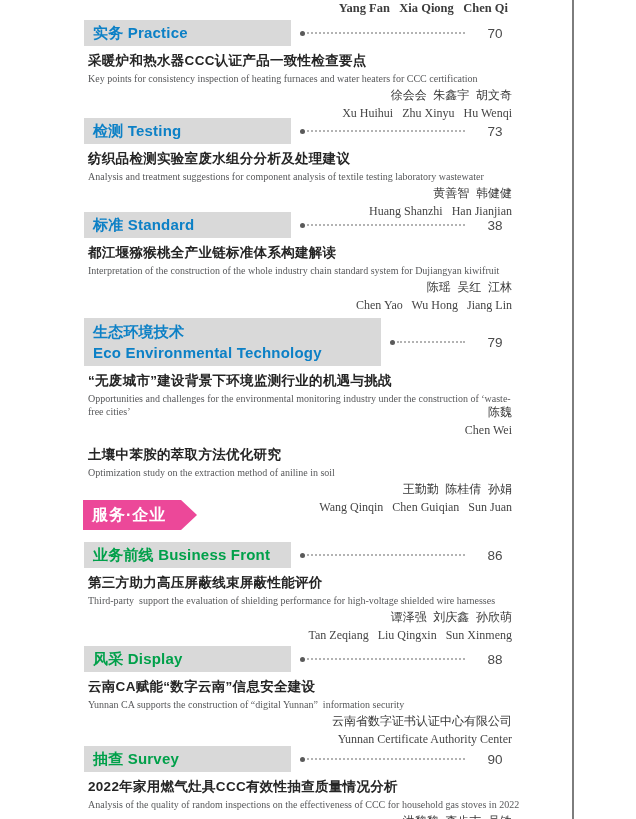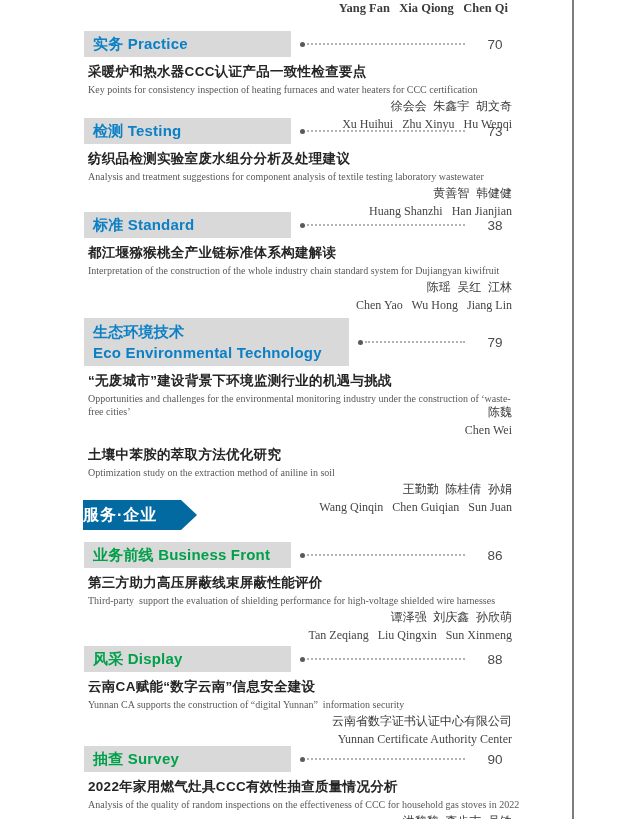--- a/index.html
+++ b/index.html
@@ -16,21 +16,21 @@
     white-space:pre;
     font-weight:bold;
   }
   .sec{position:absolute;left:84px;width:428px;}
   .sec-head{display:flex;align-items:center;}
   .band{
     background:#d9d9d9;width:207px;height:26px;box-sizing:border-box;
     padding-left:9px;display:flex;flex-direction:column;justify-content:center;
     font-weight:bold;font-size:15px;line-height:18px;letter-spacing:0.2px;
   }
-  .band.tall{width:265px;height:48px;line-height:21px;}
+  .band.tall{width:297px;height:48px;line-height:21px;}
   .band .l1,.band .l2{white-space:nowrap;}
   .blue .band{color:#0c80c6;}
   .green .band{color:#00a04a;}
   .leader{flex:1;display:flex;align-items:center;margin-left:9px;margin-right:13px;}
   .leader .bullet{width:5px;height:5px;border-radius:50%;background:#5a5a5a;flex:none;}
   .leader .dots{flex:1;height:0;border-bottom:2px dotted #b3b3b3;margin-left:2px;}
   .pagenum{
     width:34px;text-align:center;font-size:13.5px;color:#4a4a4a;flex:none;
     font-family:"Liberation Sans",sans-serif;
   }
@@ -45,27 +45,27 @@
   .a-cn{
     font-size:12px;color:#373737;line-height:15px;margin-top:3px;text-align:right;white-space:pre;
   }
   .a-en{
     font-family:"Liberation Serif","DejaVu Serif",serif;font-size:12px;color:#454545;
     line-height:16px;margin-top:2px;text-align:right;white-space:pre;
   }
   .pull-up{margin-top:-13px;}
   .art2{margin-top:8px;}
   .banner{
-    position:absolute;left:83px;top:500px;width:114px;height:30px;background:#0369a1;
+    position:absolute;left:83px;top:500px;width:114px;height:30px;background:#ec4899;
     clip-path:polygon(0 0,86% 0,100% 50%,86% 100%,0 100%);
     color:#ffffff;font-size:16px;font-weight:bold;line-height:30px;
-    box-sizing:border-box;letter-spacing:1px;white-space:nowrap;
+    padding-left:9px;box-sizing:border-box;letter-spacing:1px;white-space:nowrap;
   }
   
-  #sec-practice{top:31px;}
+  #sec-practice{top:20px;}
   #sec-testing{top:118px;}
   #sec-standard{top:212px;}
   #sec-eco{top:318px;}
   #sec-business{top:542px;}
   #sec-display{top:646px;}
   #sec-survey{top:746px;}
 </style>
 </head>
 <body>
 

